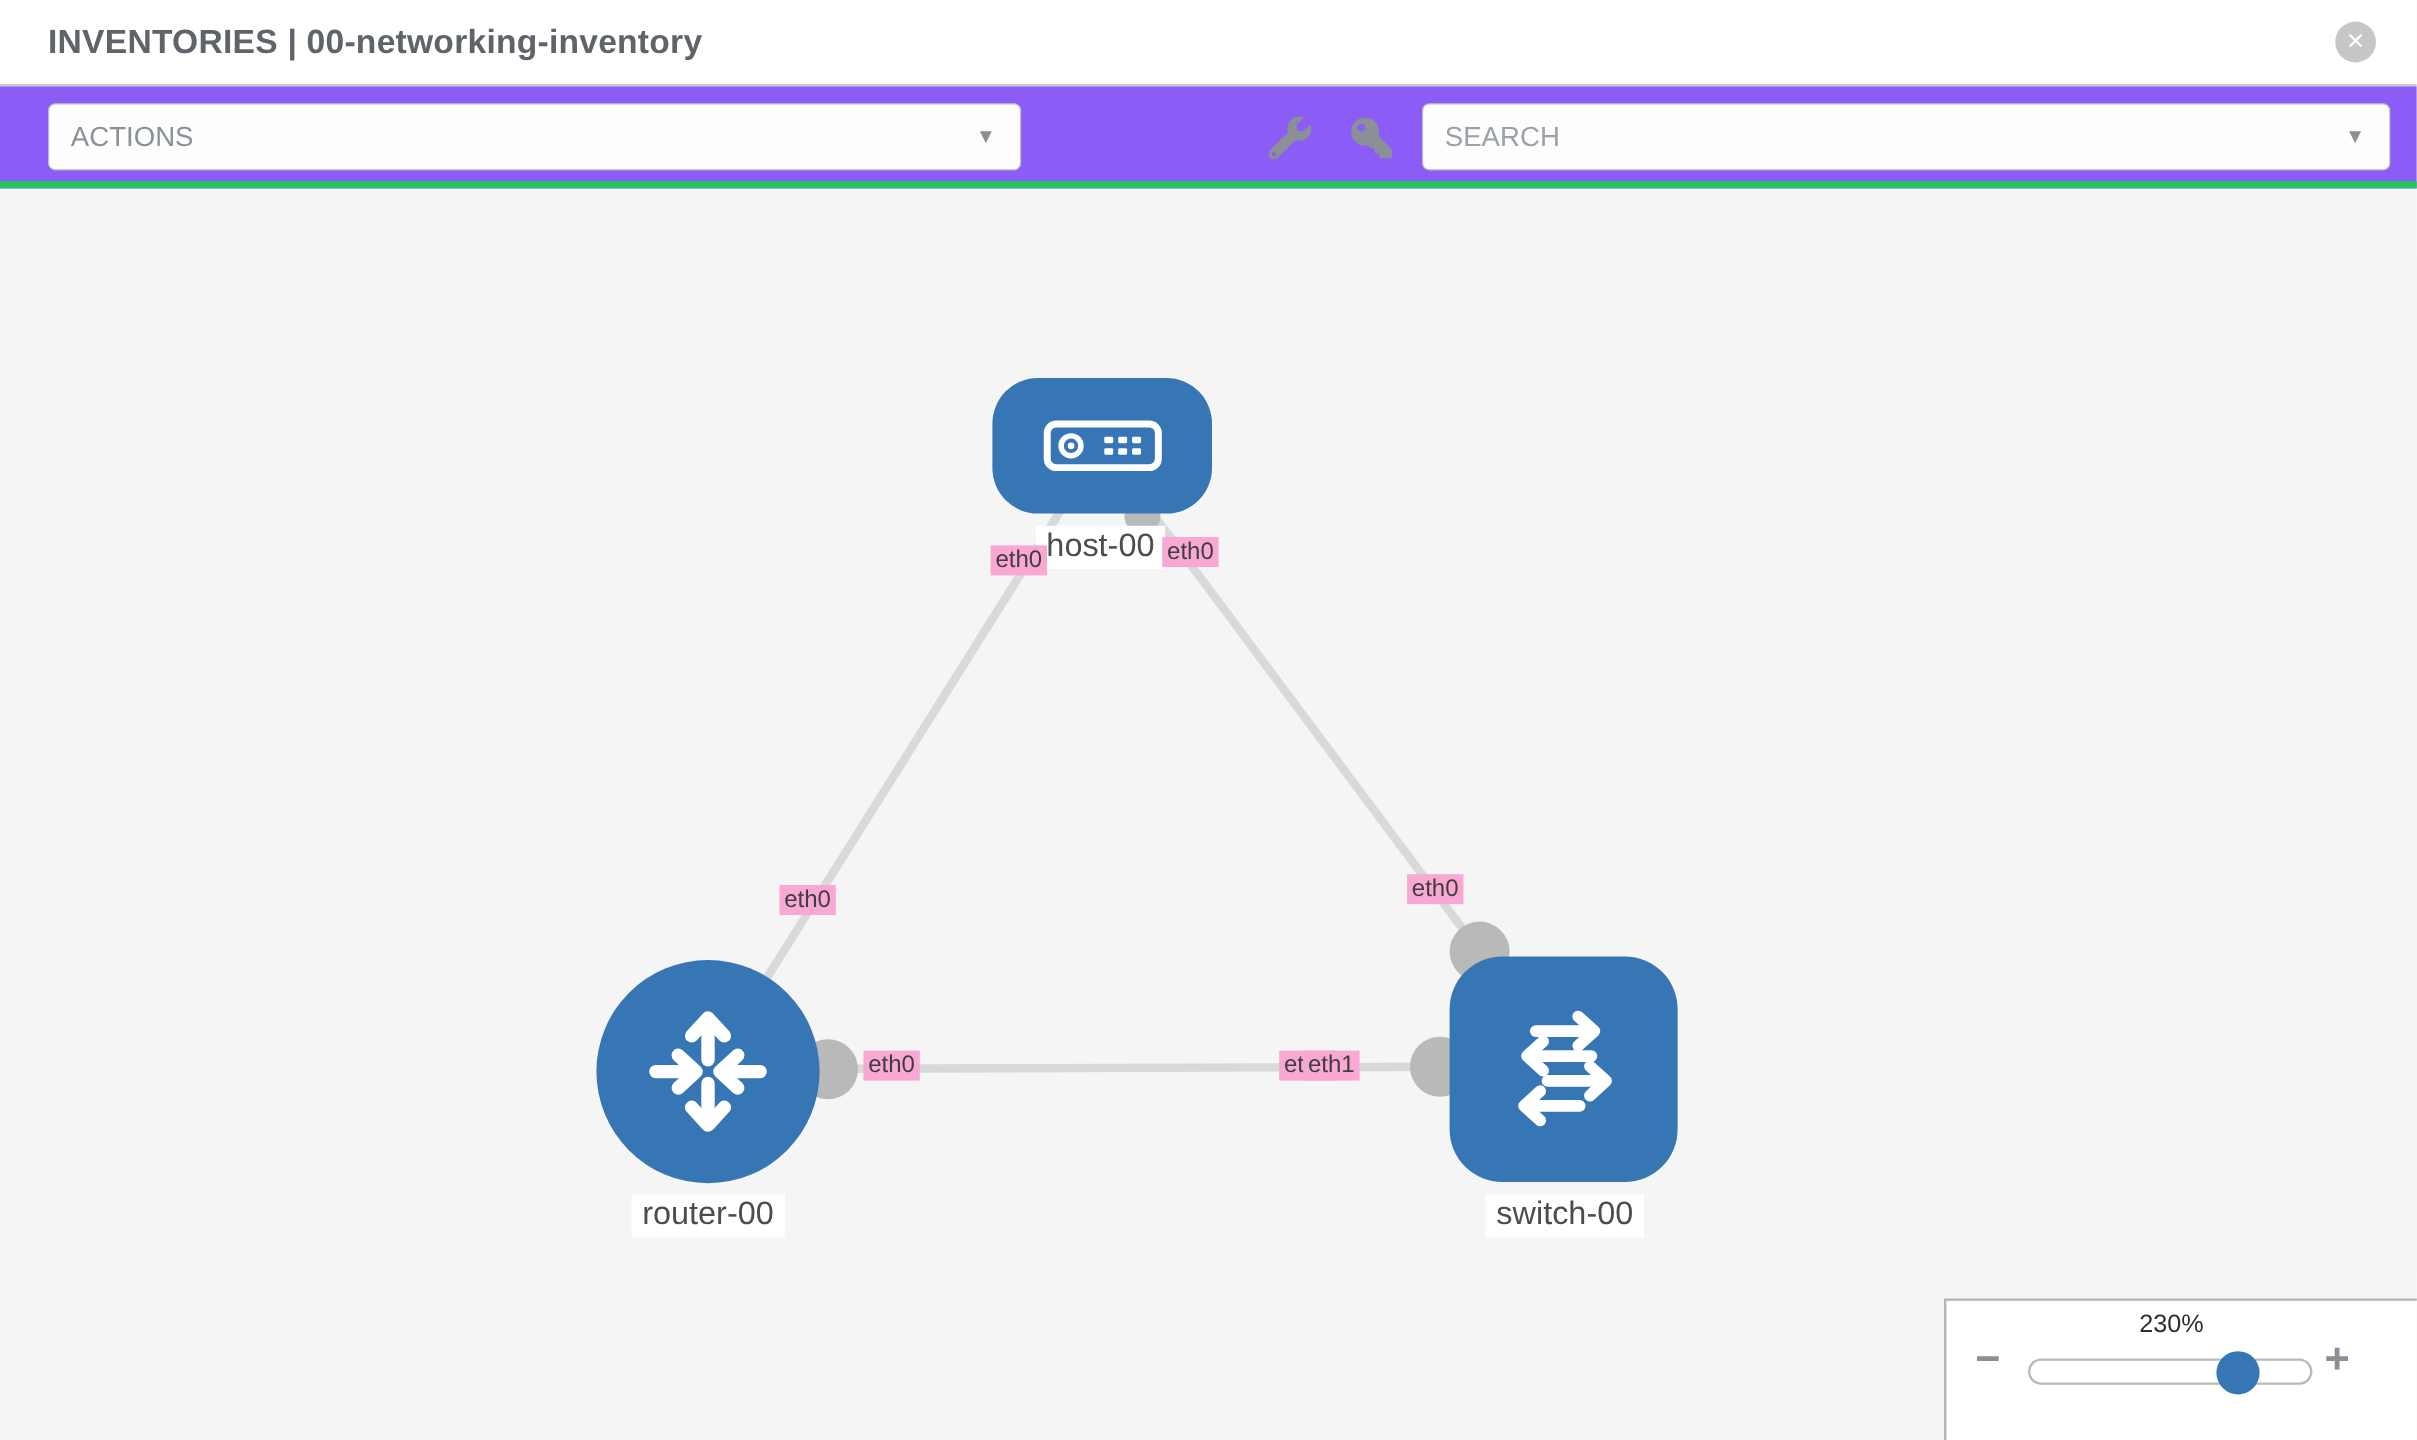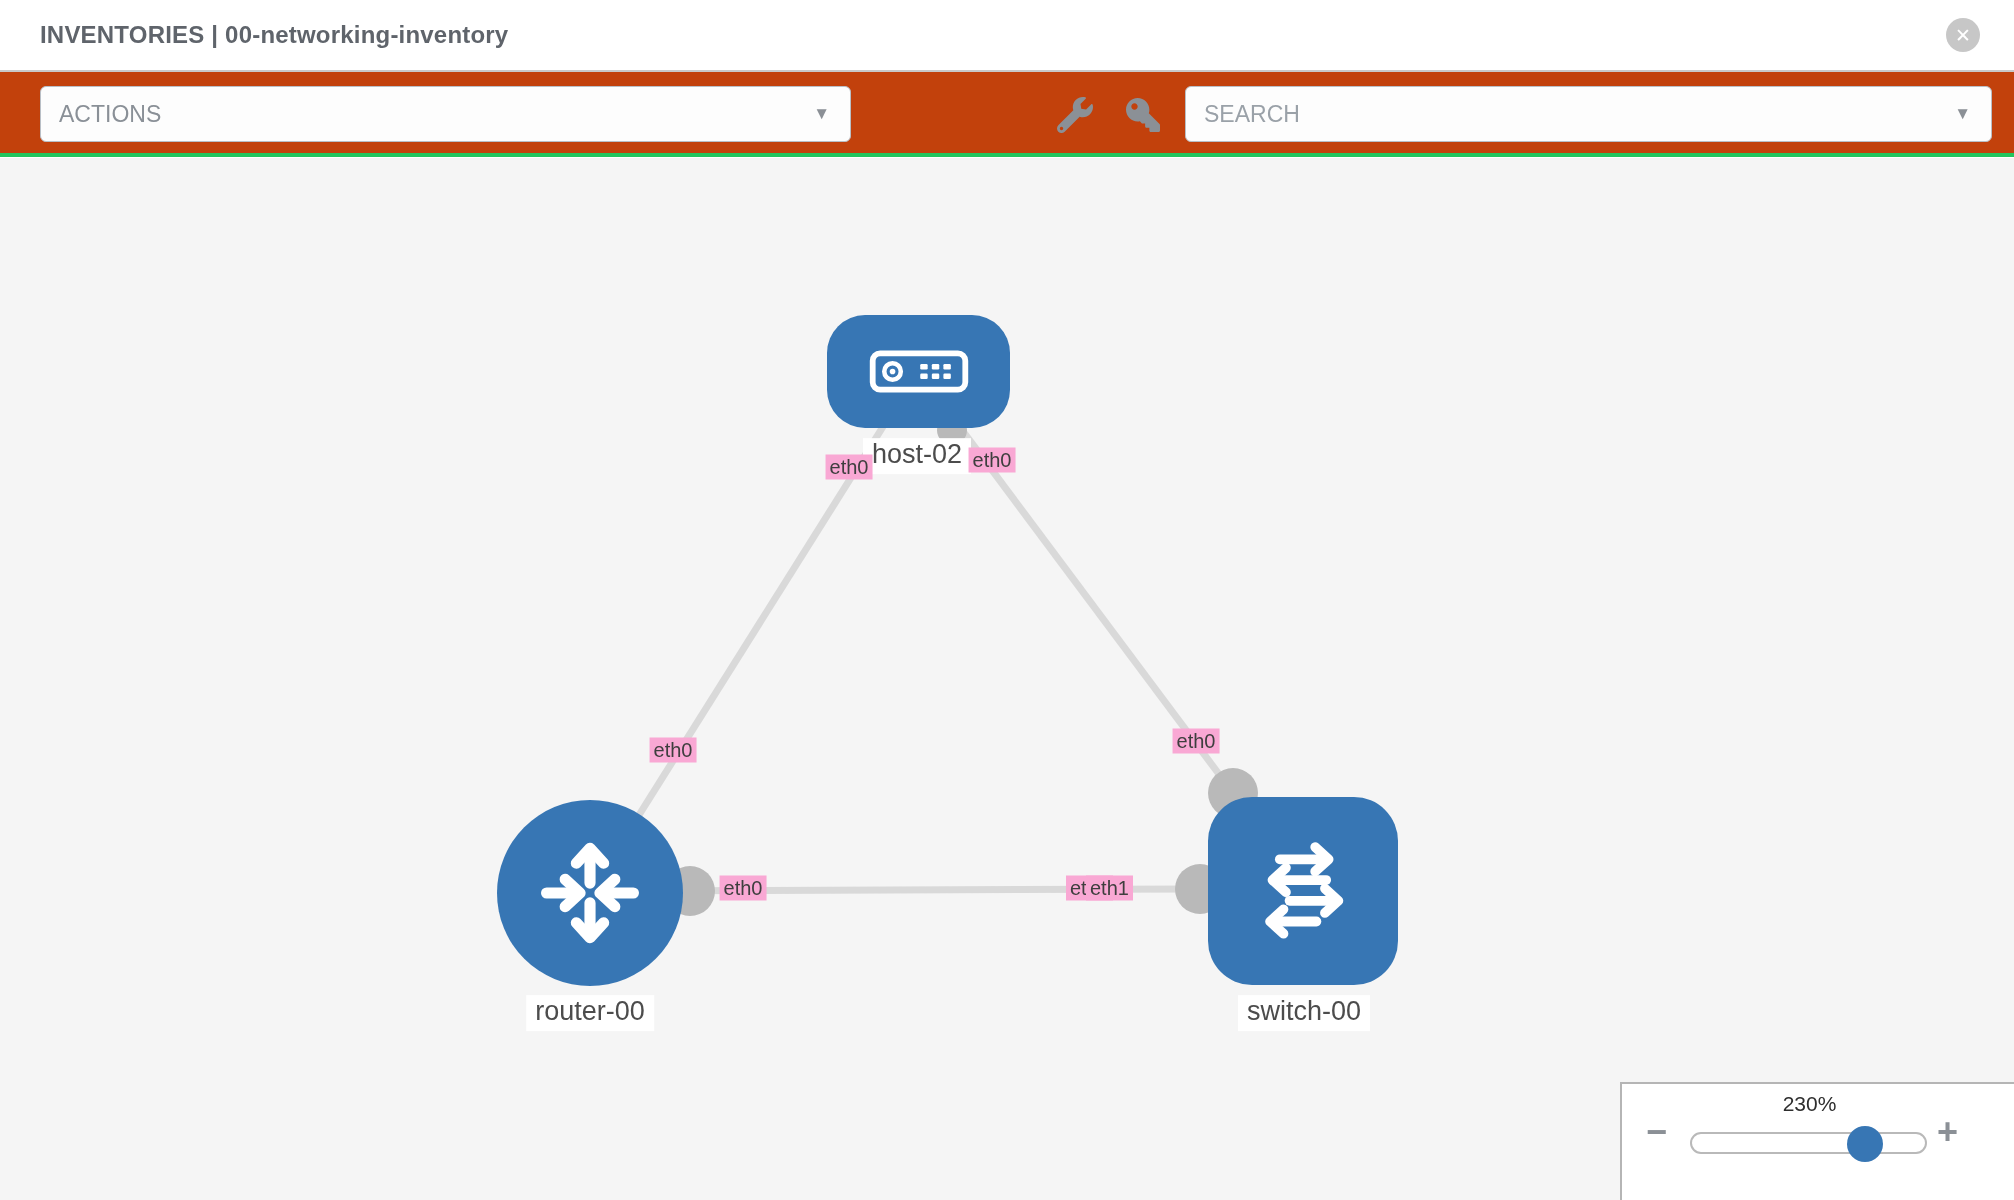--- a/index.html
+++ b/index.html
@@ -10,33 +10,33 @@
   }
   .page{position:absolute;left:0;top:0;width:2014px;height:1200px;}
 
   
   .header{
     position:absolute;left:0;top:0;width:100%;height:72px;background:#ffffff;
     border-bottom:2px solid #c9c9c9;box-sizing:border-box;
   }
   .page-title{
     position:absolute;left:40px;top:0;line-height:70px;
-    font-size:24px;font-weight:700;color:#5f646b;letter-spacing:.2px;
+    font-size:28px;font-weight:700;color:#5f646b;letter-spacing:.2px;
     white-space:nowrap;
   }
   .close-btn{
     position:absolute;left:1946px;top:18px;width:34px;height:34px;border-radius:50%;
     background:#c7c7c7;color:#ffffff;display:flex;align-items:center;justify-content:center;
     font-size:19px;font-weight:700;cursor:pointer;user-select:none;
   }
 
   
   .toolbar{
-    position:absolute;left:0;top:72px;width:100%;height:85px;background:#c2410c;
-    border-bottom:4px solid #22c55e;box-sizing:border-box;
+    position:absolute;left:0;top:72px;width:100%;height:85px;background:#8b5cf6;
+    border-bottom:6px solid #22c55e;box-sizing:border-box;
   }
   .combo{
     position:absolute;top:14px;height:56px;background:#fdfdfd;
     border:1px solid #b9bfc6;border-radius:6px;box-sizing:border-box;
   }
   .combo-actions{left:40px;width:811px;}
   .combo-search{left:1185px;width:807px;}
   .combo-label{
     position:absolute;left:18px;top:0;line-height:54px;font-size:23px;color:#8a9097;
   }
@@ -189,21 +189,21 @@
           <path d="M60 14 L71 24 L60 34"></path>
         <path d="M69 41 L28 41"></path>
           <path d="M36 31 L25 41 L36 51"></path>
         <path d="M39 58 L76 58"></path>
           <path d="M68 48 L79 58 L68 68"></path>
         <path d="M61 75 L26 75"></path>
           <path d="M34 65 L23 75 L34 85"></path>
       </svg>
     </div>
 
-    <div class="node-label" style="left:917px;top:298px;">host-02</div>
+    <div class="node-label" style="left:917px;top:298px;">host-00</div>
     <div class="node-label" style="left:590px;top:855px;text-align:center;">router-00</div>
     <div class="node-label" style="left:1304px;top:855px;">switch-00</div>
 
     <div class="eth-label" style="left:849px;top:309px;">eth0</div>
     <div class="eth-label" style="left:992px;top:302px;">eth0</div>
     <div class="eth-label" style="left:673px;top:592px;">eth0</div>
     <div class="eth-label" style="left:1196px;top:583px;">eth0</div>
     <div class="eth-label" style="left:743px;top:730px;">eth0</div>
     <div class="eth-label eth-abs" style="left:1066px;top:730px;">eth0</div>
     <div class="eth-label eth-abs" style="left:1086px;top:730px;">eth1</div>

